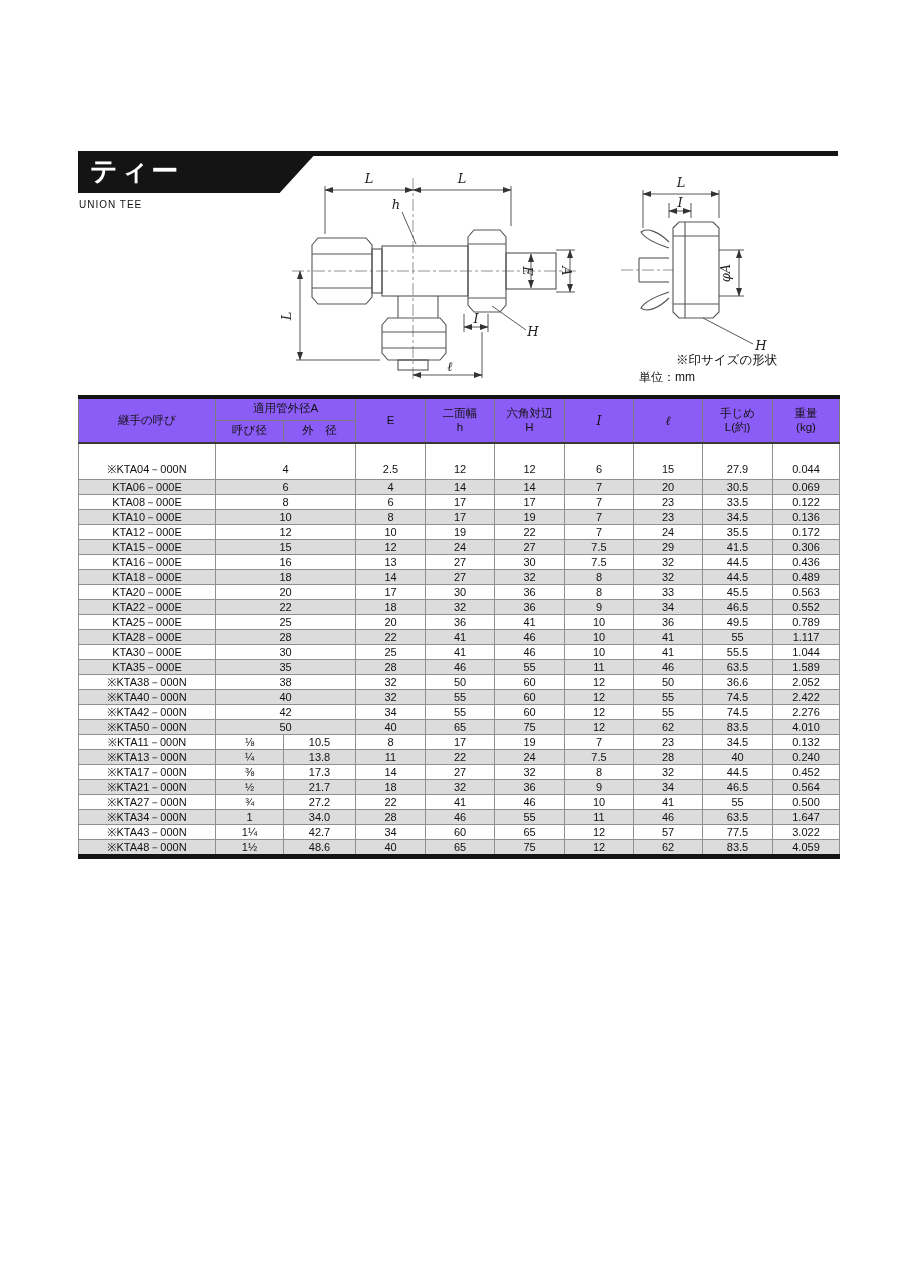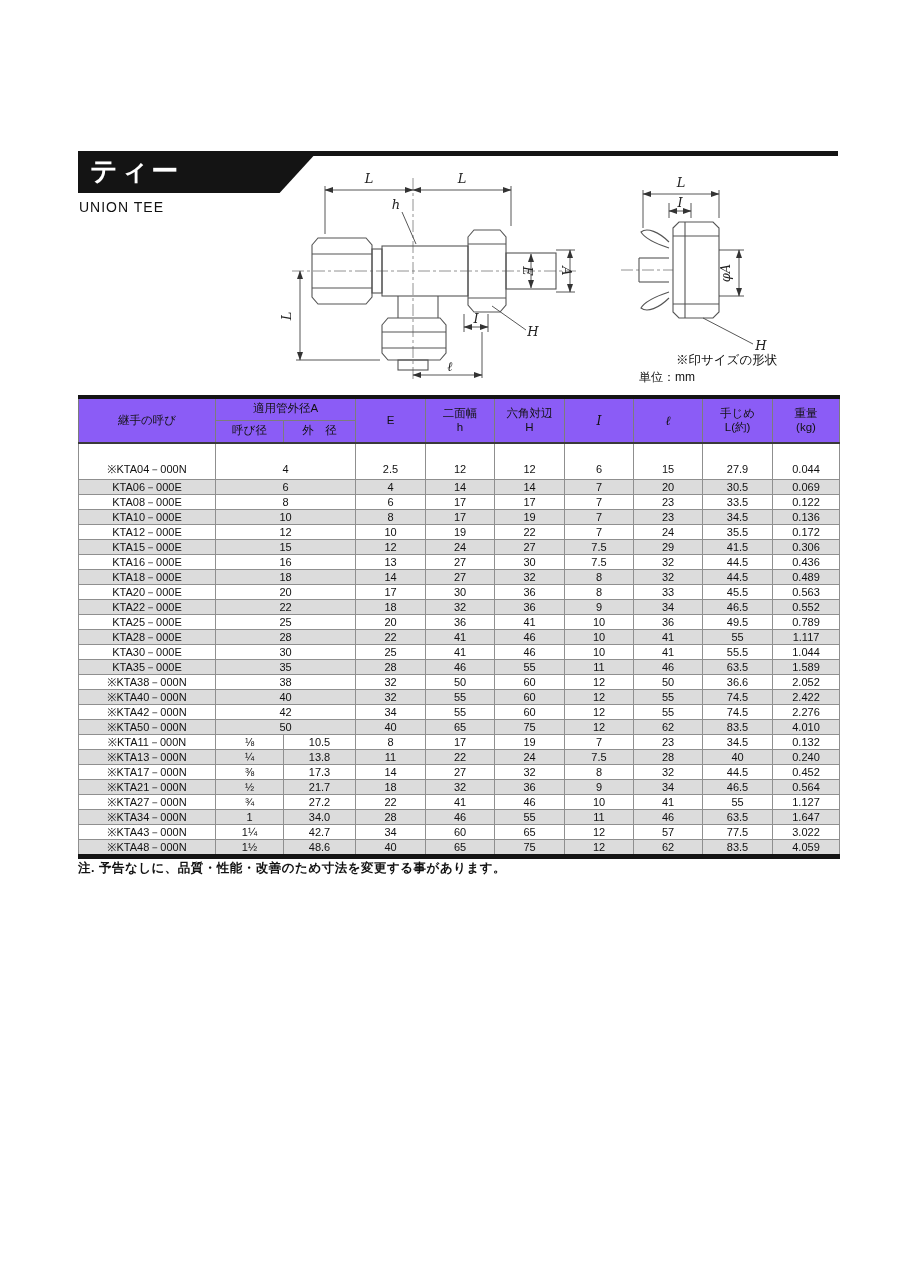--- a/index.html
+++ b/index.html
@@ -6,21 +6,21 @@
   .page{position:relative;width:900px;height:1104px;background:#ffffff;
         font-family:"Liberation Sans",sans-serif;color:#1a1a1a;overflow:hidden;}
 
   
   .banner-line{position:absolute;left:78px;top:151px;width:760px;height:5px;background:#141414;}
   .banner-block{position:absolute;left:78px;top:151px;width:240px;height:42px;background:#141414;
                 -webkit-clip-path:polygon(0 0,100% 0,84% 100%,0 100%);
                 clip-path:polygon(0 0,100% 0,84% 100%,0 100%);}
   .banner-title{color:#ffffff;font-size:27px;font-weight:bold;letter-spacing:3px;
                 padding:4px 0 0 12px;line-height:1.2;}
-  .subtitle{position:absolute;left:79px;top:199px;font-size:14px;letter-spacing:1px;color:#111;}
+  .subtitle{position:absolute;left:79px;top:199px;font-size:10px;letter-spacing:1px;color:#111;}
 
   
   .diagram-left{position:absolute;left:278px;top:166px;}
   .diagram-right{position:absolute;left:613px;top:170px;}
   .dim-label text{font-family:"DejaVu Serif",serif;font-style:italic;font-size:13px;fill:#222;
                   stroke:none;}
   .diagram-caption{position:absolute;left:638px;top:352px;font-size:12.5px;color:#111;margin-left:38px;}
   .unit-label{position:absolute;left:639px;top:369px;width:200px;text-align:left;
               font-size:12px;color:#111;}
 
@@ -444,21 +444,21 @@
         <tr>
           <td>※KTA27－000N</td>
           <td>¾</td>
           <td>27.2</td>
           <td>22</td>
           <td>41</td>
           <td>46</td>
           <td>10</td>
           <td>41</td>
           <td>55</td>
-          <td>1.127</td>
+          <td>0.500</td>
         </tr>
         <tr class="alt">
           <td>※KTA34－000N</td>
           <td>1</td>
           <td>34.0</td>
           <td>28</td>
           <td>46</td>
           <td>55</td>
           <td>11</td>
           <td>46</td>
@@ -485,17 +485,16 @@
           <td>65</td>
           <td>75</td>
           <td>12</td>
           <td>62</td>
           <td>83.5</td>
           <td>4.059</td>
         </tr>
       </tbody>
   </table>
 
-  <div class="note">注. 予告なしに、品質・性能・改善のため寸法を変更する事があります。</div>
   <div class="page-number-bar"></div>
   <div class="page-number">29</div>
 
 </div>
 
 </body></html>

